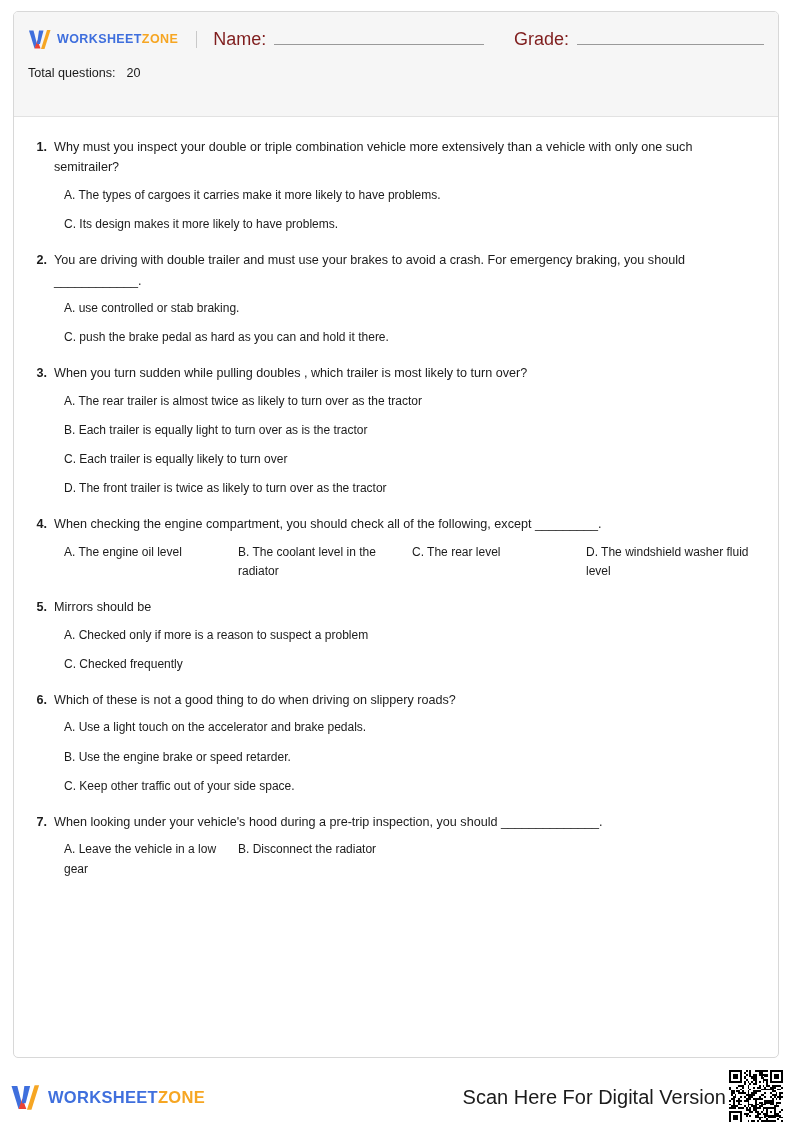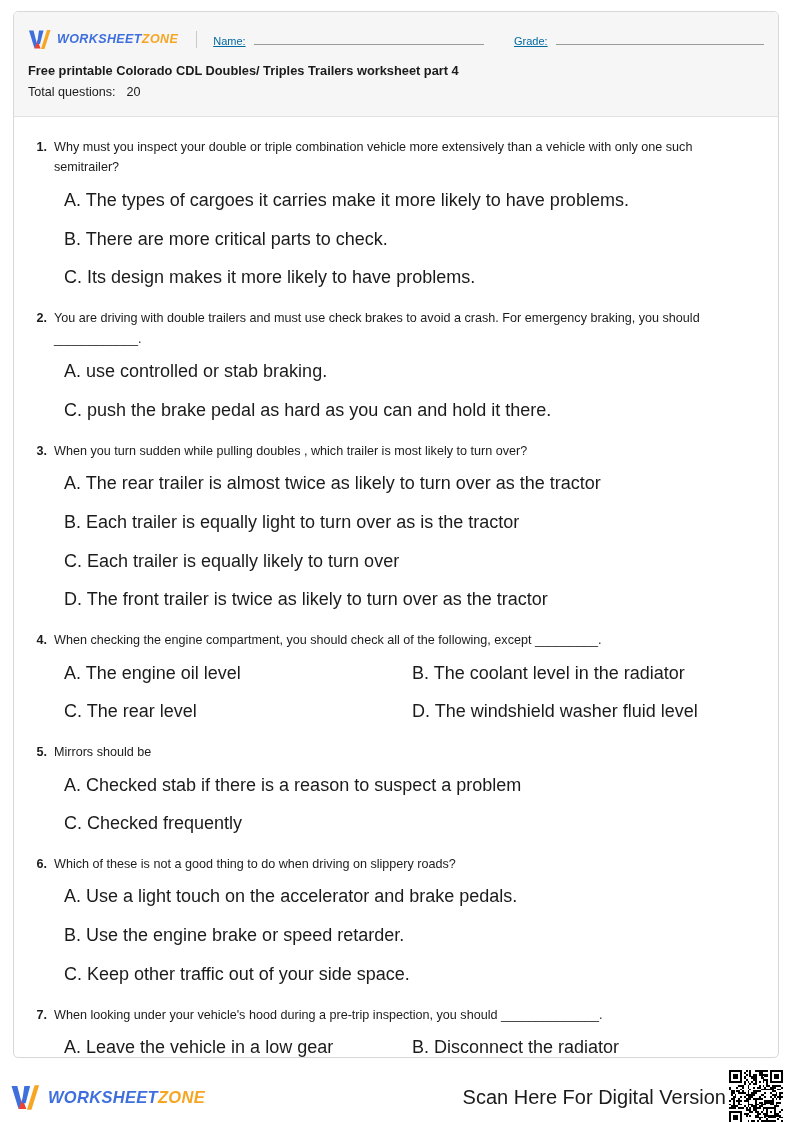--- a/index.html
+++ b/index.html
@@ -57,45 +57,43 @@
     width: 23px;
     height: 21px;
     flex: none;
     display: block;
   }
   .logo-text {
     font-size: 12.5px;
     font-weight: bold;
     letter-spacing: 0.4px;
     white-space: nowrap;
-    font-style: italic;
   }
   .logo-text .w1 { color: #3f6fdd; }
   .logo-text .w2 { color: #f6a623; }
 
   .v-sep {
     width: 1px;
     height: 17px;
     background: #c9c9c9;
     margin: 0 16px 0 18px;
     flex: none;
   }
 
   .field {
     display: flex;
     align-items: baseline;
     flex: 1 1 auto;
     min-width: 0;
   }
   .field-label {
-    font-size: 11px;
-    color: #0369a1;
+    font-size: 18px;
+    color: #7f1d1d;
     white-space: nowrap;
     flex: none;
-    text-decoration: underline;
   }
   .field-line {
     flex: 1 1 auto;
     border-bottom: 1px solid #9a9a9a;
     height: 12px;
     margin-left: 8px;
     min-width: 30px;
   }
   .field.name { max-width: 355px; }
   .field.grade { margin-left: 30px; max-width: 250px; }
@@ -148,26 +146,26 @@
   }
   .options {
     margin-top: 8px;
     padding-left: 32px;
   }
   .options.one-col .option {
     margin-bottom: 10px;
   }
   .options.two-col {
     display: grid;
-    grid-template-columns: 1fr 1fr;
+    grid-template-columns: 1fr 1fr 1fr 1fr;
     column-gap: 0px;
     row-gap: 10px;
   }
   .option {
-    font-size: 18px;
+    font-size: 12px;
     color: #1b1b1b;
     line-height: 1.6;
   }
   .option:last-child { margin-bottom: 0; }
 
   
   .footer {
     position: absolute;
     left: 0;
     top: 1072px;
@@ -232,44 +230,42 @@
       </div>
 
       <div class="field grade">
         <span class="field-label">Grade:</span>
         <span class="field-line"></span>
       </div>
 
     </div>
 
     <div class="title-block">
-      <div class="sheet-title">Free printable Colorado CDL Doubles/ Triples Trailers worksheet part 4</div>
       <div class="total-q">
         <span>Total questions:</span><span class="count">20</span>
       </div>
     </div>
 
   </div>
 
   <div class="questions" id="questions-container">
       <div class="question">
         <div class="q-head">
           <div class="q-num">1.</div>
           <div class="q-text">Why must you inspect your double or triple combination vehicle more extensively than a vehicle with only one such semitrailer?</div>
         </div>
         <div class="options one-col">
           <div class="option">A. The types of cargoes it carries make it more likely to have problems.</div>
-          <div class="option">B. There are more critical parts to check.</div>
           <div class="option">C. Its design makes it more likely to have problems.</div>
         </div>
       </div>
       <div class="question">
         <div class="q-head">
           <div class="q-num">2.</div>
-          <div class="q-text">You are driving with double trailers and must use check brakes to avoid a crash. For emergency braking, you should ____________.</div>
+          <div class="q-text">You are driving with double trailer and must use your brakes to avoid a crash. For emergency braking, you should ____________.</div>
         </div>
         <div class="options one-col">
           <div class="option">A. use controlled or stab braking.</div>
           <div class="option">C. push the brake pedal as hard as you can and hold it there.</div>
         </div>
       </div>
       <div class="question">
         <div class="q-head">
           <div class="q-num">3.</div>
           <div class="q-text">When you turn sudden while pulling doubles , which trailer is most likely to turn over?</div>
@@ -292,21 +288,21 @@
           <div class="option">C. The rear level</div>
           <div class="option">D. The windshield washer fluid level</div>
         </div>
       </div>
       <div class="question">
         <div class="q-head">
           <div class="q-num">5.</div>
           <div class="q-text">Mirrors should be</div>
         </div>
         <div class="options one-col">
-          <div class="option">A. Checked stab if there is a reason to suspect a problem</div>
+          <div class="option">A. Checked only if more is a reason to suspect a problem</div>
           <div class="option">C. Checked frequently</div>
         </div>
       </div>
       <div class="question">
         <div class="q-head">
           <div class="q-num">6.</div>
           <div class="q-text">Which of these is not a good thing to do when driving on slippery roads?</div>
         </div>
         <div class="options one-col">
           <div class="option">A. Use a light touch on the accelerator and brake pedals.</div>

